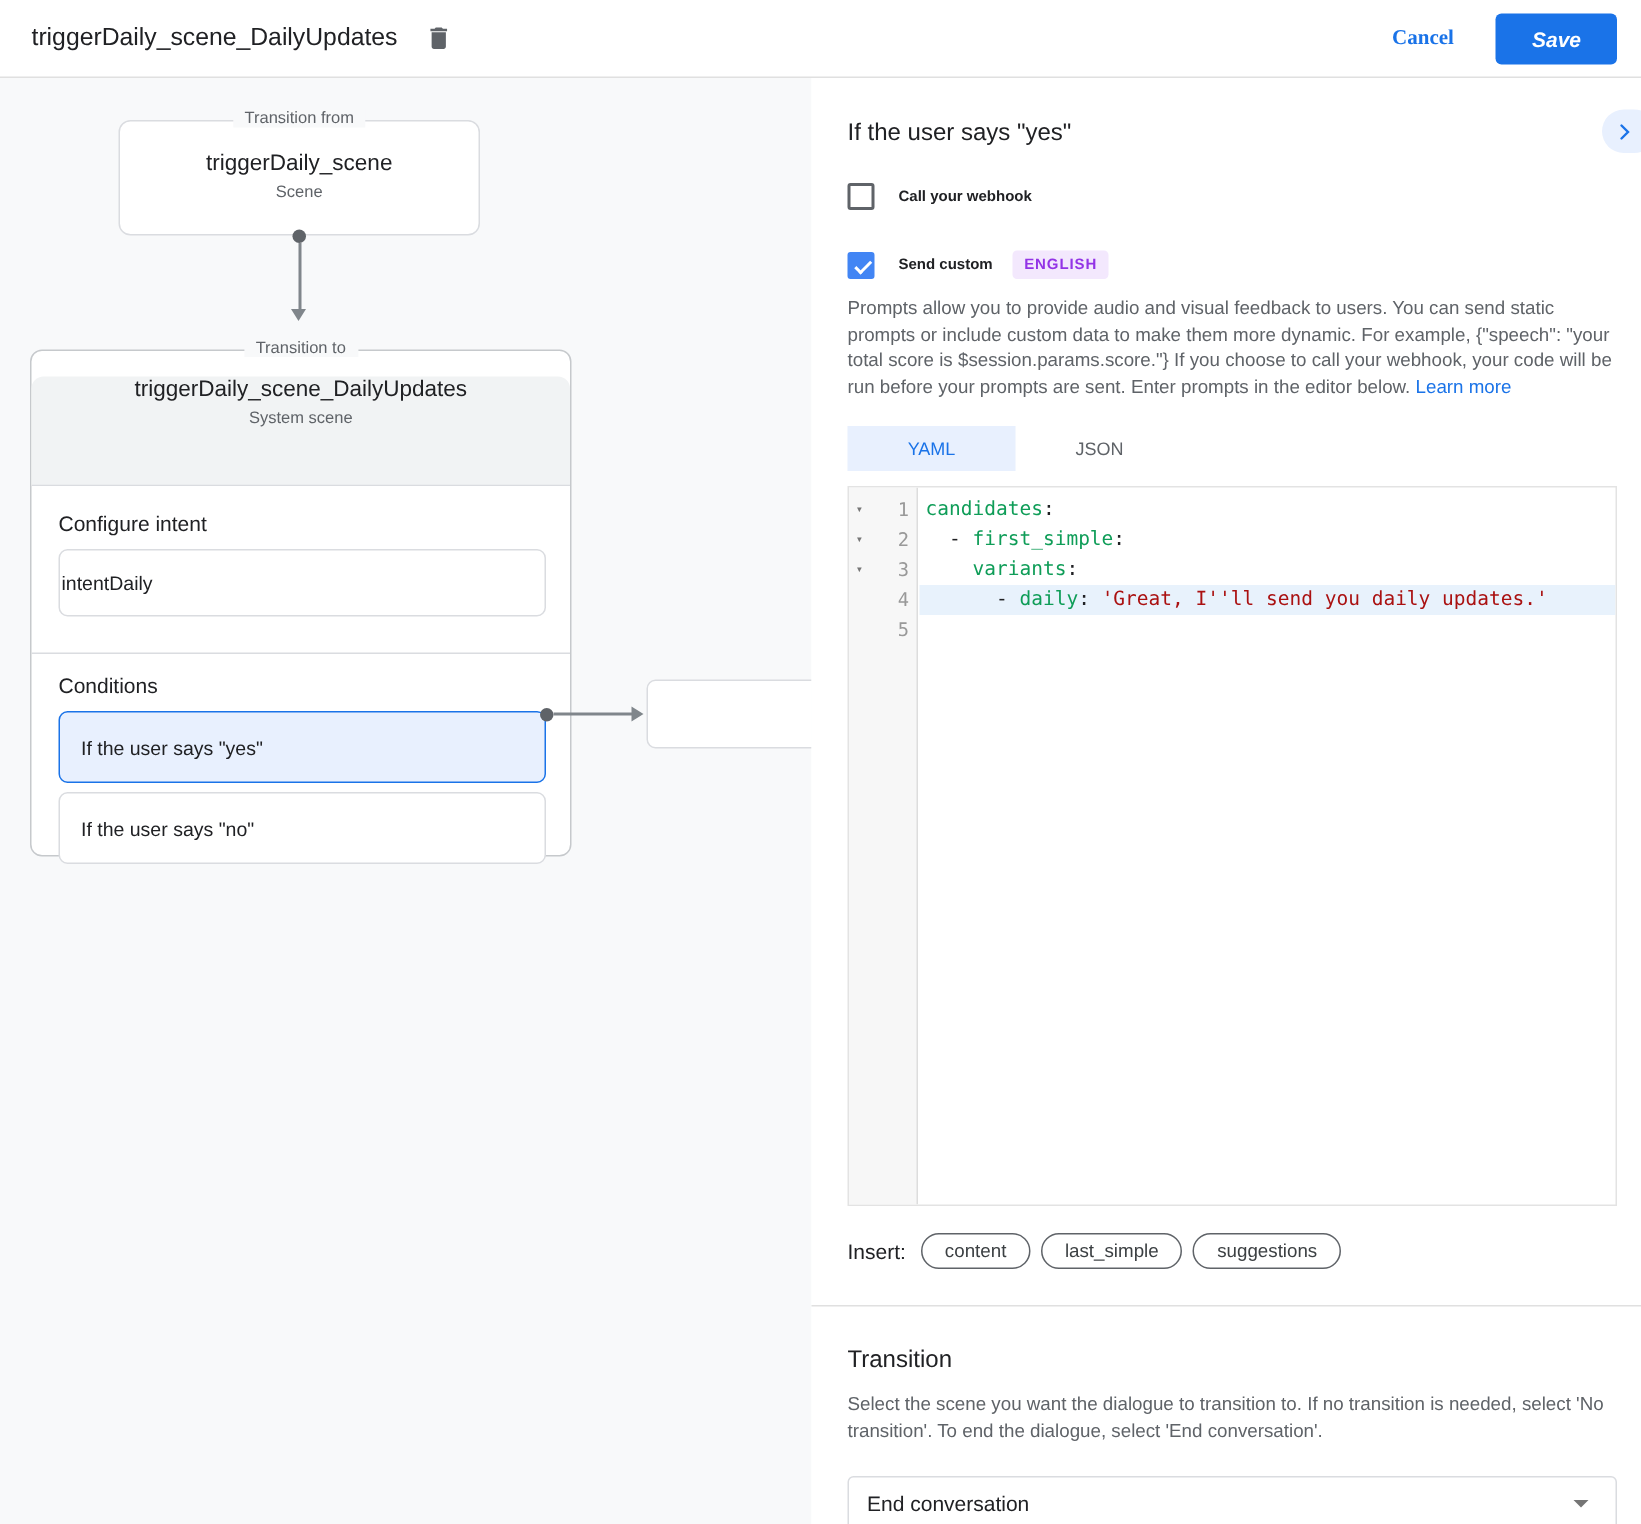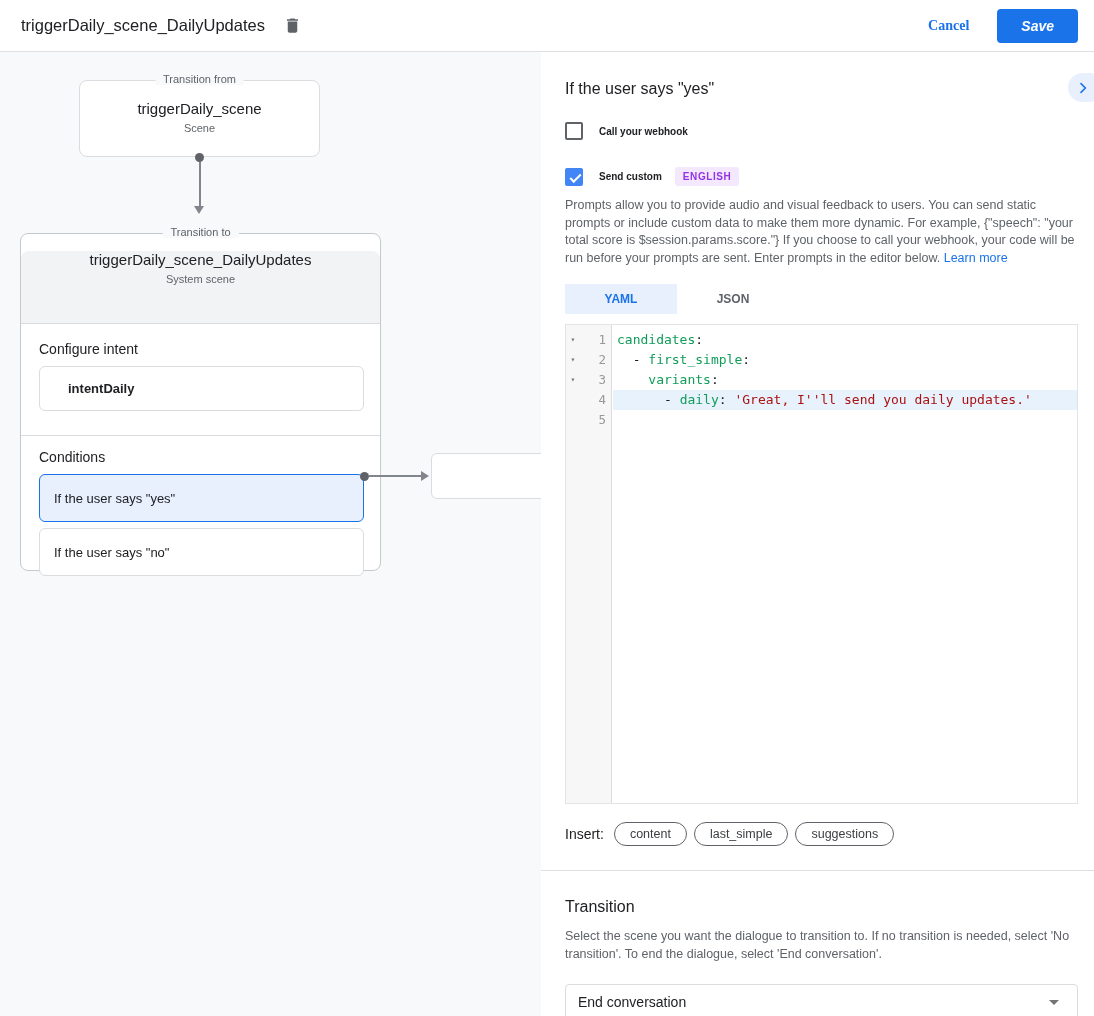--- a/index.html
+++ b/index.html
@@ -29,21 +29,21 @@
   .from-box { left:79px; top:28px; width:241px; height:77px; }
   .node-title { text-align:center; font-size:15px; color:#202124; margin-top:19px; }
   .node-sub { text-align:center; font-size:11px; color:#5f6368; margin-top:5px; }
 
   .to-box { left:20px; top:181px; width:361px; height:338px; border-color:#c6c9cc; }
   .to-header { background:#f1f3f4; border-bottom:1px solid #dadce0; border-radius:8px 8px 0 0; height:73px; }
   .to-header .node-title { margin-top:17px; }
   .section-label { font-size:14px; color:#202124; margin:17px 0 9px 18px; }
   .intent-field { margin-left:18px; width:325px; height:45px; background:#fff;
     border:1px solid #dadce0; border-radius:6px; display:flex; align-items:center;
-    padding-left:28px; font-size:13px; color:#202124;font-weight:bold; }
+    padding-left:1px; font-size:13px; color:#202124; }
   .to-divider { border-top:1px solid #dadce0; margin-top:24px; }
   .cond { margin:0 0 6px 18px; width:325px; height:48px; border:1px solid #dadce0;
     border-radius:6px; background:#fff; display:flex; align-items:center;
     padding-left:14px; font-size:13px; color:#202124; cursor:pointer; }
   .cond.selected { background:#e8f0fe; border:1.5px solid #1a73e8; }
 
   .dot { position:absolute; width:9px; height:9px; border-radius:50%; background:#5f6368; }
   .v-line { position:absolute; width:2px; background:#80868b; }
   .v-arrowhead { position:absolute; width:0; height:0;
     border-left:5px solid transparent; border-right:5px solid transparent; border-top:8px solid #80868b; }
@@ -66,21 +66,21 @@
     border-left:2px solid #fff; border-bottom:2px solid #fff; transform:rotate(-45deg); }
   .check-label { font-size:10px; font-weight:bold; color:#202124; margin-left:16px; }
   .lang-badge { background:#f3e8fd; color:#9334e6; font-size:10px; font-weight:bold;
     letter-spacing:0.6px; padding:4px 8px; border-radius:3px; margin-left:13px; }
 
   .desc { margin-top:11px; width:515px; font-size:12.5px; line-height:17.5px; color:#5f6368; }
   .link { color:#1a73e8; text-decoration:none; cursor:pointer; }
 
   .tabs { display:flex; margin-top:17px; }
   .tab { width:112px; height:30px; display:flex; align-items:center; justify-content:center;
-    font-size:12px; font-weight:bold; color:#5f6368; cursor:pointer; }
+    font-size:12px; font-weight:normal; color:#5f6368; cursor:pointer; }
   .tab.active { background:#e8f0fe; color:#1a73e8; }
 
   
   .editor { margin-top:10px; width:513px; height:480px; border:1px solid #e3e3e3;
     position:relative; background:#fff; overflow:hidden;
     font-family:"DejaVu Sans Mono", monospace; font-size:13px; }
   .gutter-bg { position:absolute; left:0; top:0; bottom:0; width:46px; background:#f7f7f7; border-right:1px solid #ddd; }
   .ed-lines { position:relative; padding-top:5px; }
   .ed-line { display:flex; height:20px; line-height:20px; }
   .gcell { width:47px; flex:none; display:flex; align-items:center; }

